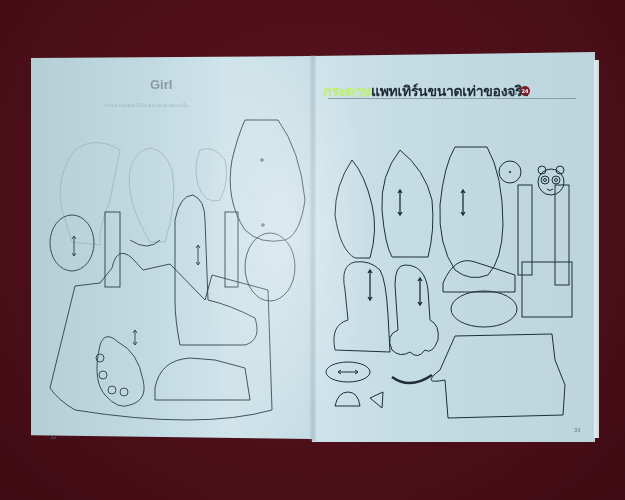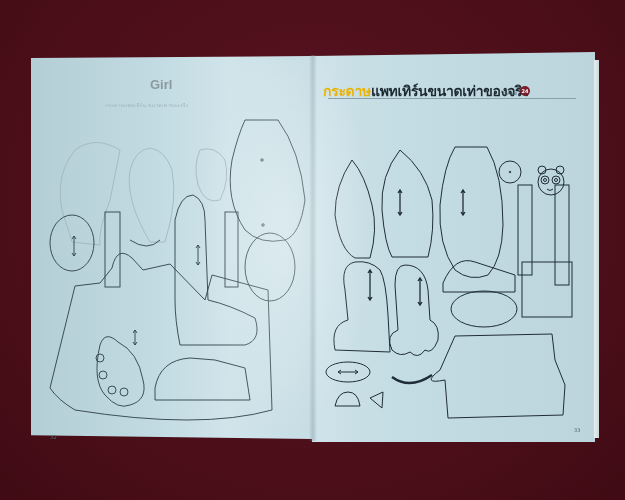--- a/index.html
+++ b/index.html
@@ -43,21 +43,21 @@
       font-family:"Liberation Sans", sans-serif; font-weight:bold; font-size:13px; color:#8a9aa0;
     }
     .subtitle-left {
       position:absolute; left:105px; top:101px; font-size:5px; color:#9fb2b8; letter-spacing:0.2px;
     }
     .title-right {
       position:absolute; left:323px; top:80px;
       font-family:"DejaVu Sans", sans-serif; font-weight:bold; font-size:14px; color:#1e2a33; letter-spacing:-0.3px;
       white-space:nowrap;
     }
-    .title-right .faded { color:#eab308; }
+    .title-right .faded { color:#bef264; }
     .title-tag {
       position:absolute; left:502px; top:90px; font-size:4px; color:#4a5b63;
     }
     .title-badge {
       position:absolute; left:520px; top:86px; width:10px; height:10px; border-radius:50%;
       background:#7a1d2a; color:#fff; font-size:5px; line-height:10px; text-align:center; font-weight:bold;
     }
     .title-rule {
       position:absolute; left:328px; top:98px; width:248px; height:1px; background:#8aa0a8;
     }

